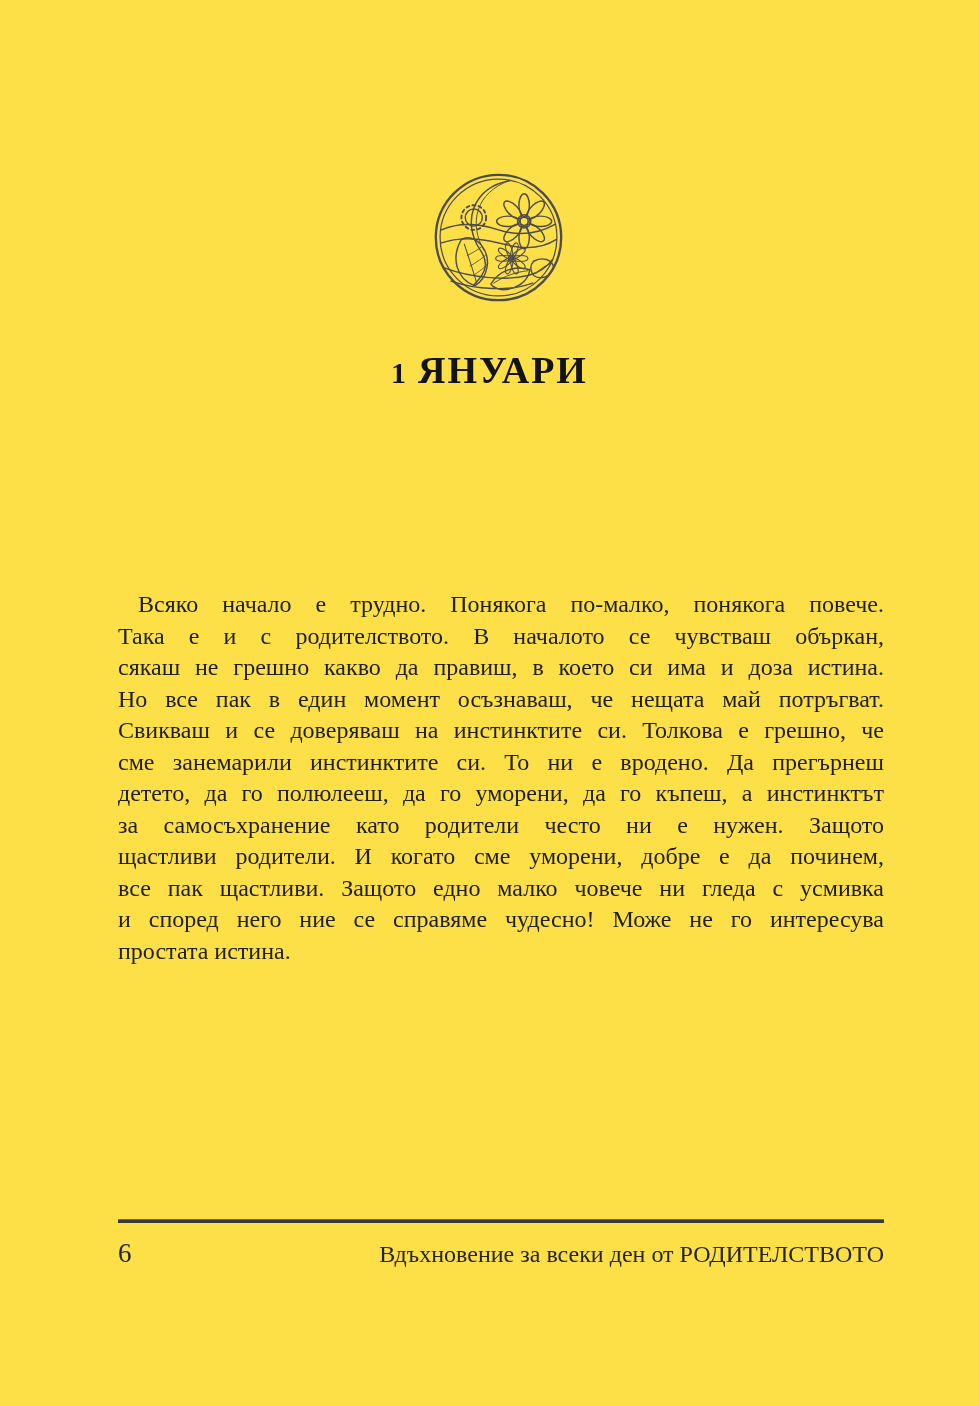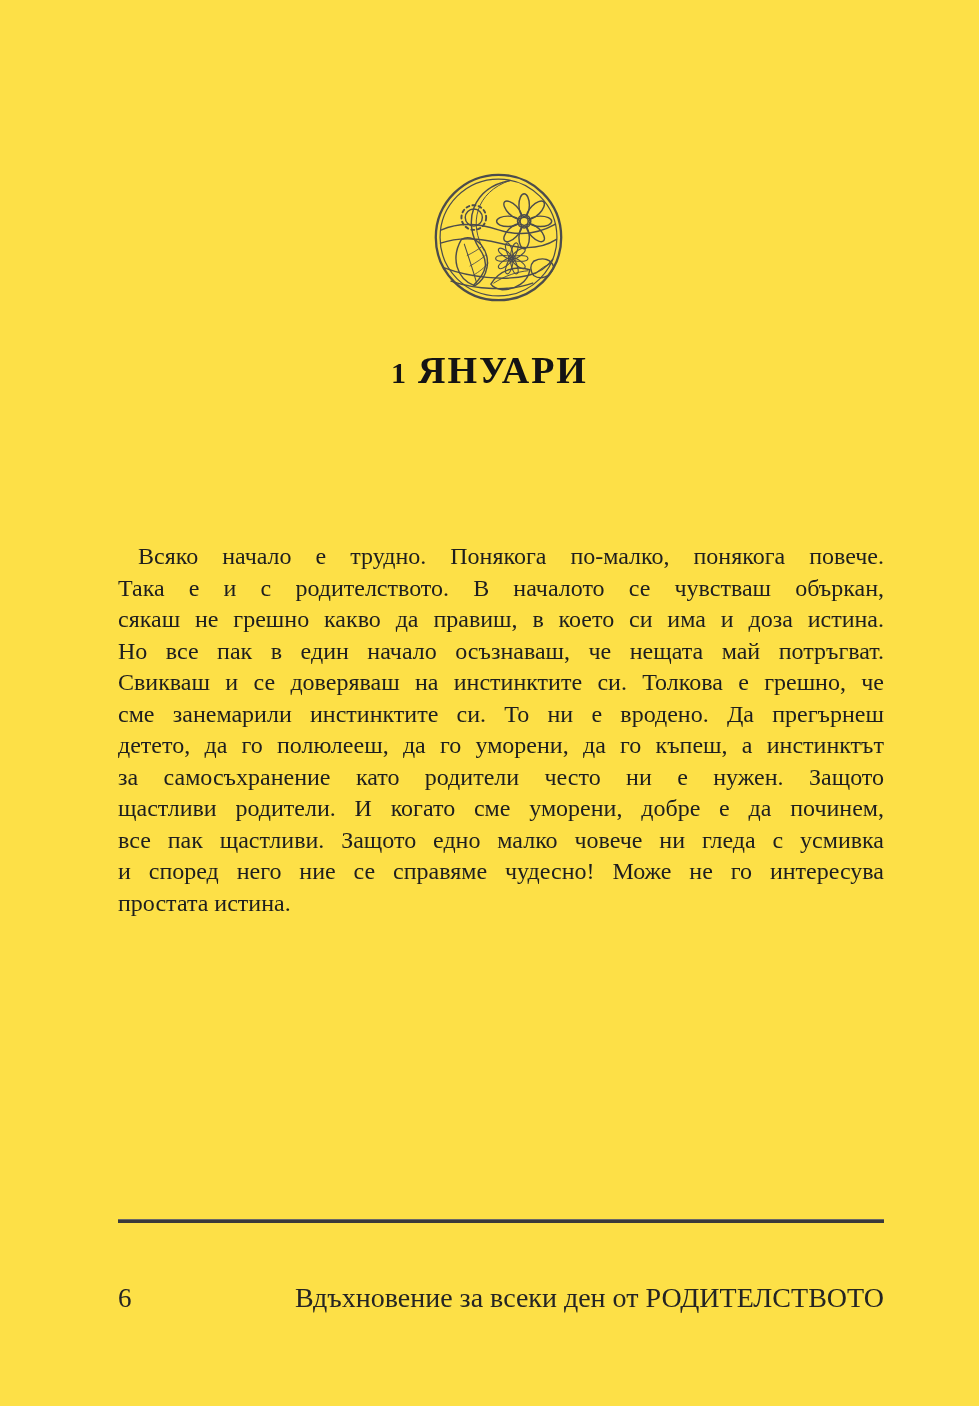--- a/index.html
+++ b/index.html
@@ -51,21 +51,21 @@
     width: 766px;
     font-size: 24px;
     line-height: 31.5px;
     color: #1e1e1e;
   }
   .text-line {
     text-align: justify;
     text-align-last: justify;
     white-space: normal;
   }
-  .text-line:first-child { text-indent: 20px; }
+  .text-line:first-child { text-indent: 20px; margin-top: 48px; }
   .text-line:last-child { text-align-last: left; }
   .footer-rule {
     position: absolute;
     left: 118px;
     top: 1219px;
     width: 766px;
     height: 4px;
     background: #3a3a3a;
     border-top: 1px solid #6a6a6a;
     box-sizing: border-box;
@@ -77,23 +77,22 @@
     width: 766px;
     display: flex;
     justify-content: space-between;
     align-items: baseline;
   }
   .page-number {
     font-size: 27px;
     color: #242424;
   }
   .running-title {
-    font-size: 28px;
+    font-size: 24px;
     color: #242424;
-    margin-top: 44px;
   }
 </style>
 </head>
 <body>
 
 <div class="page">
 
   <div class="logo">
     <svg viewBox="0 0 140 140" fill="none" stroke="#4c4c4c" stroke-width="1.5" stroke-linecap="round">
 
@@ -151,21 +150,21 @@
       <path d="M 109,108 C 114,103 120,99 126,97" stroke-width="1"></path>
     </svg>
   </div>
 
   <h1 class="chapter-title"><span class="title-number">1</span> <span class="title-word">ЯНУАРИ</span></h1>
 
   <div class="body-text">
       <div class="text-line">Всяко начало е трудно. Понякога по-малко, понякога повече.</div>
       <div class="text-line">Така е и с родителството. В началото се чувстваш объркан,</div>
       <div class="text-line">сякаш не грешно какво да правиш, в което си има и доза истина.</div>
-      <div class="text-line">Но все пак в един начало осъзнаваш, че нещата май потръгват.</div>
+      <div class="text-line">Но все пак в един момент осъзнаваш, че нещата май потръгват.</div>
       <div class="text-line">Свикваш и се доверяваш на инстинктите си. Толкова е грешно, че</div>
       <div class="text-line">сме занемарили инстинктите си. То ни е вродено. Да прегърнеш</div>
       <div class="text-line">детето, да го полюлееш, да го уморени, да го къпеш, а инстинктът</div>
       <div class="text-line">за самосъхранение като родители често ни е нужен. Защото</div>
       <div class="text-line">щастливи родители. И когато сме уморени, добре е да починем,</div>
       <div class="text-line">все пак щастливи. Защото едно малко човече ни гледа с усмивка</div>
       <div class="text-line">и според него ние се справяме чудесно! Може не го интересува</div>
       <div class="text-line">простата истина.</div>
     </div>
 

